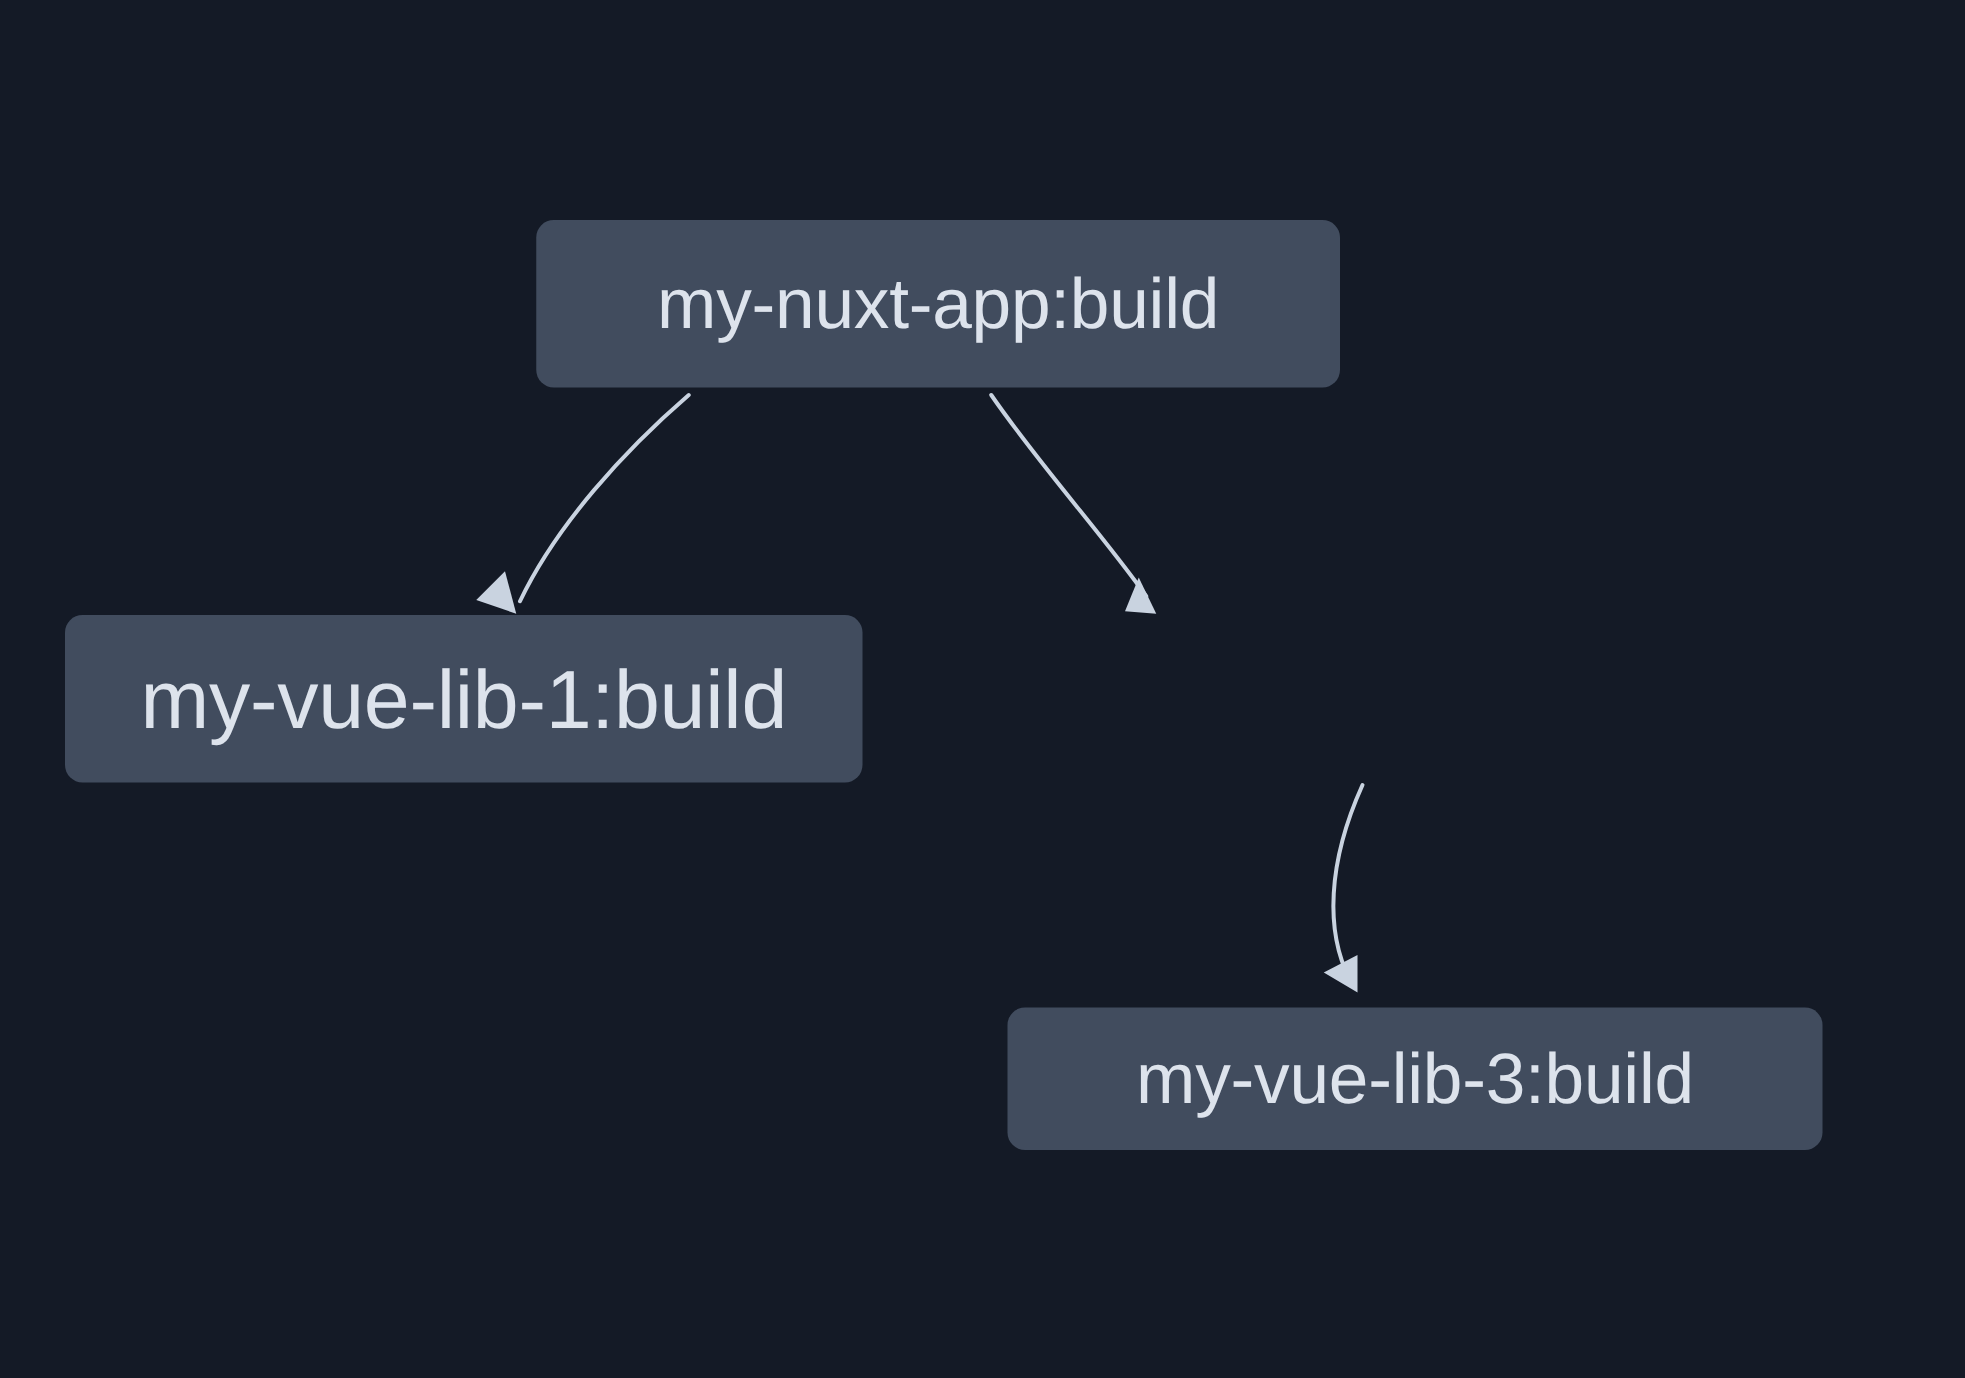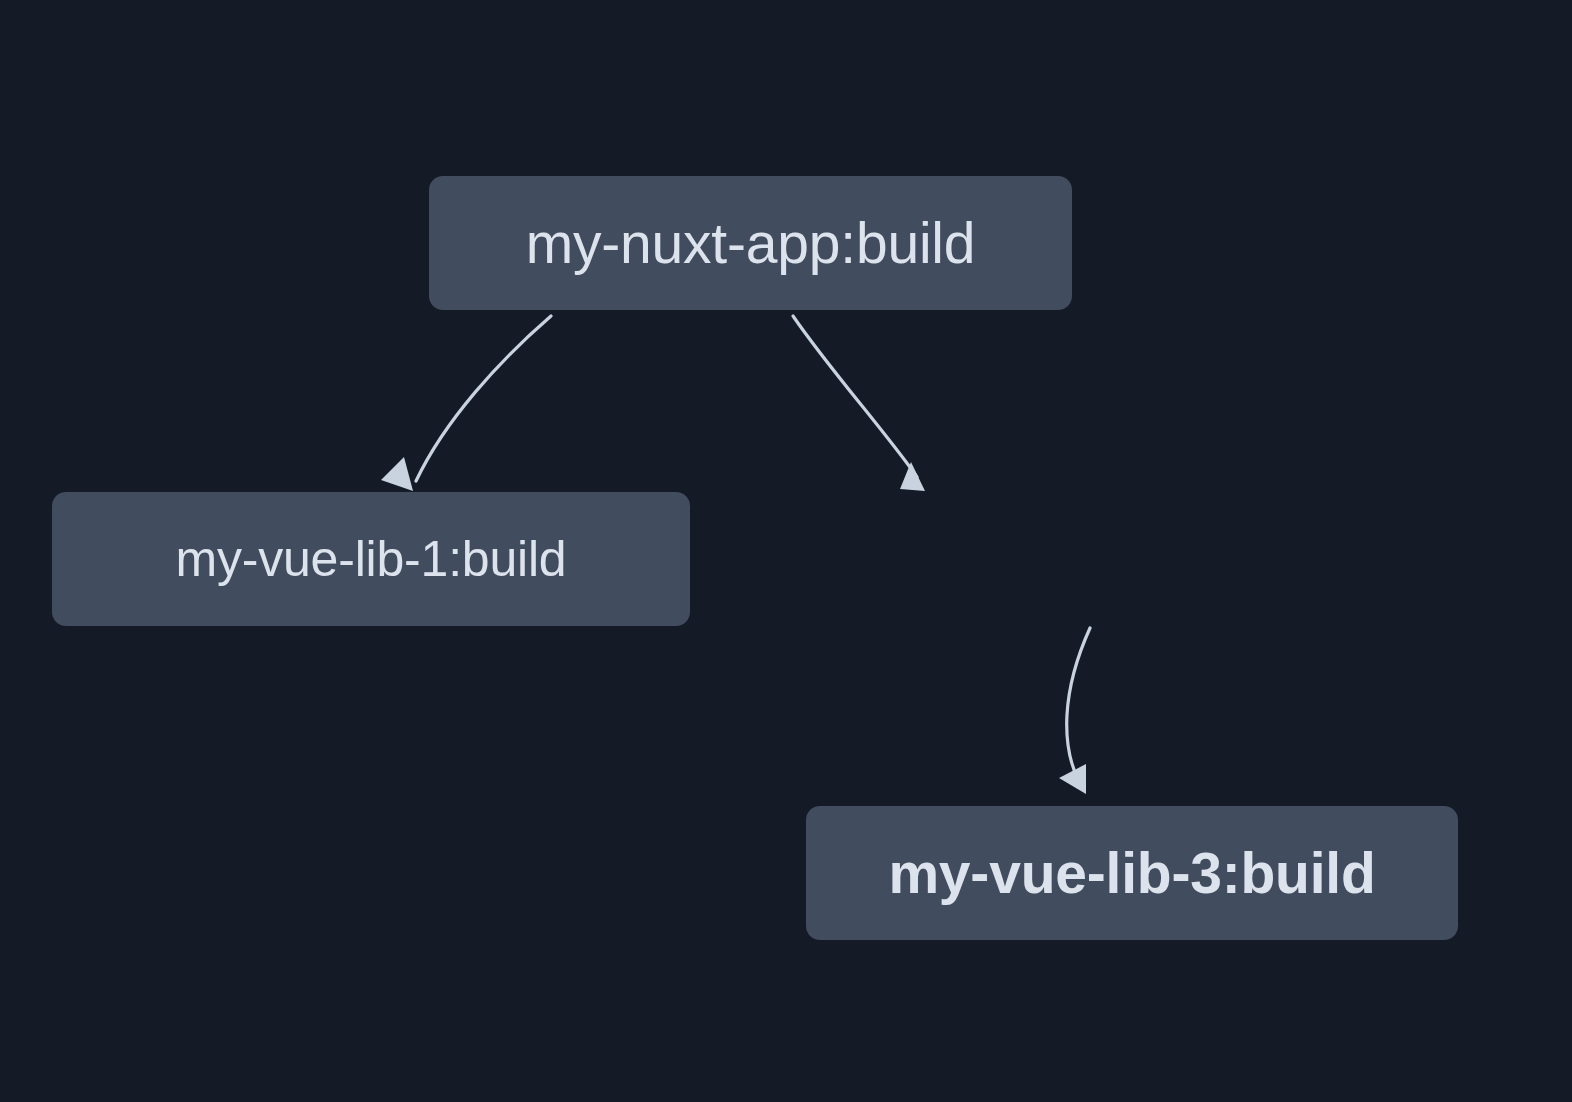--- a/index.html
+++ b/index.html
@@ -52,37 +52,36 @@
     top: 176px;
     width: 643px;
     height: 134px;
     font-size: 57px;
   }
   #node-lib1 {
     left: 52px;
     top: 492px;
     width: 638px;
     height: 134px;
-    font-size: 50px;
+    font-size: 66px;
     justify-content: center;
   }
   #node-lib2 {
     left: 806px;
     top: 492px;
     width: 652px;
     height: 133px;
     font-size: 57px;
   }
   #node-lib3 {
     left: 806px;
     top: 806px;
     width: 652px;
-    height: 134px;
+    height: 114px;
     font-size: 57px;
-    font-weight: bold;
   }
 </style>
 </head>
 <body>
 
 <div id="graph-canvas">
 
   <svg id="edge-layer" viewBox="0 0 1572 1102" xmlns="http://www.w3.org/2000/svg">
     <g>
       <path fill="none" stroke="#c9d3e0" stroke-width="3.2" stroke-linecap="round" d="M 551 316 C 500 360 445 420 416 481"></path>

